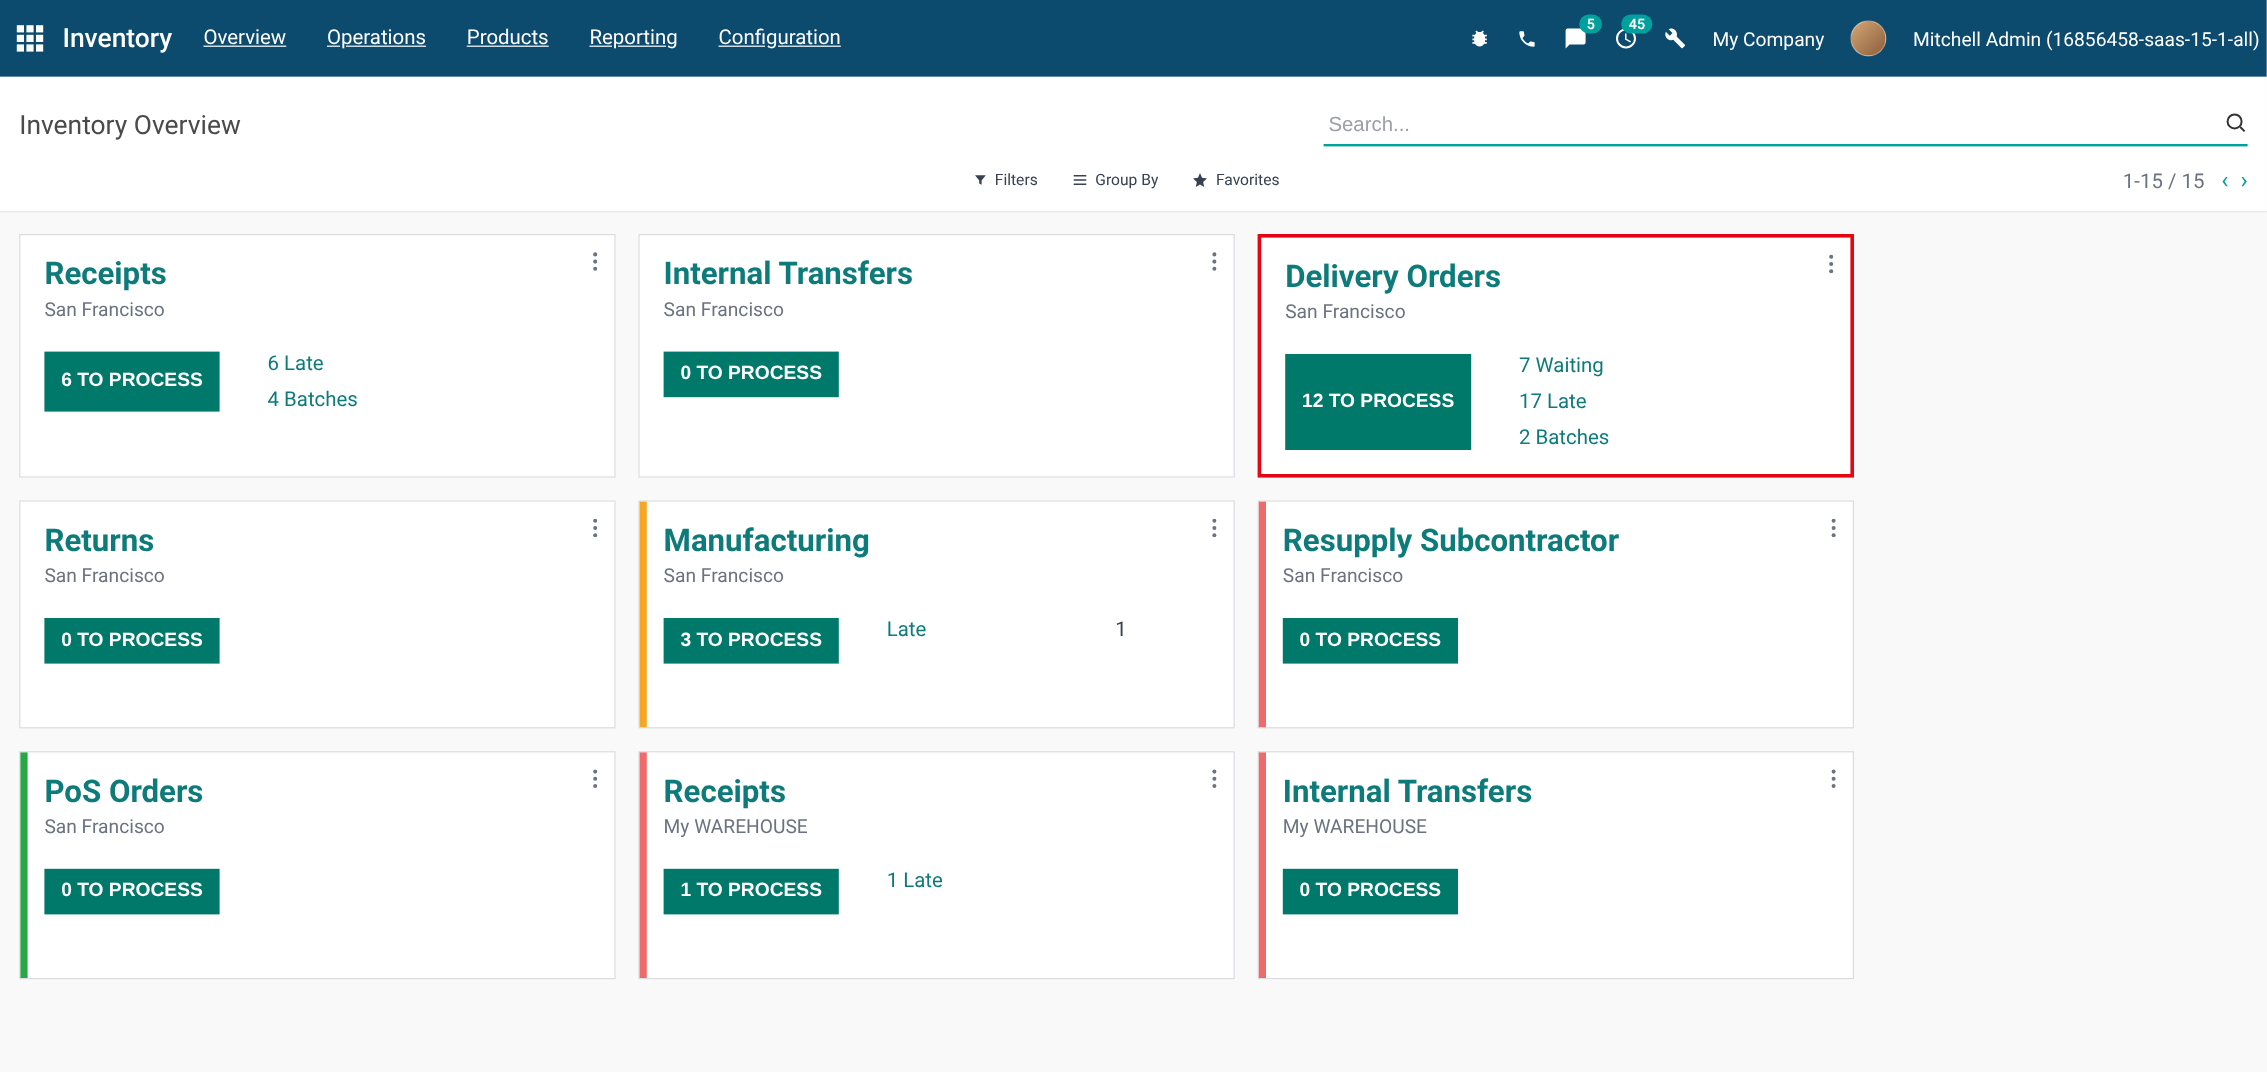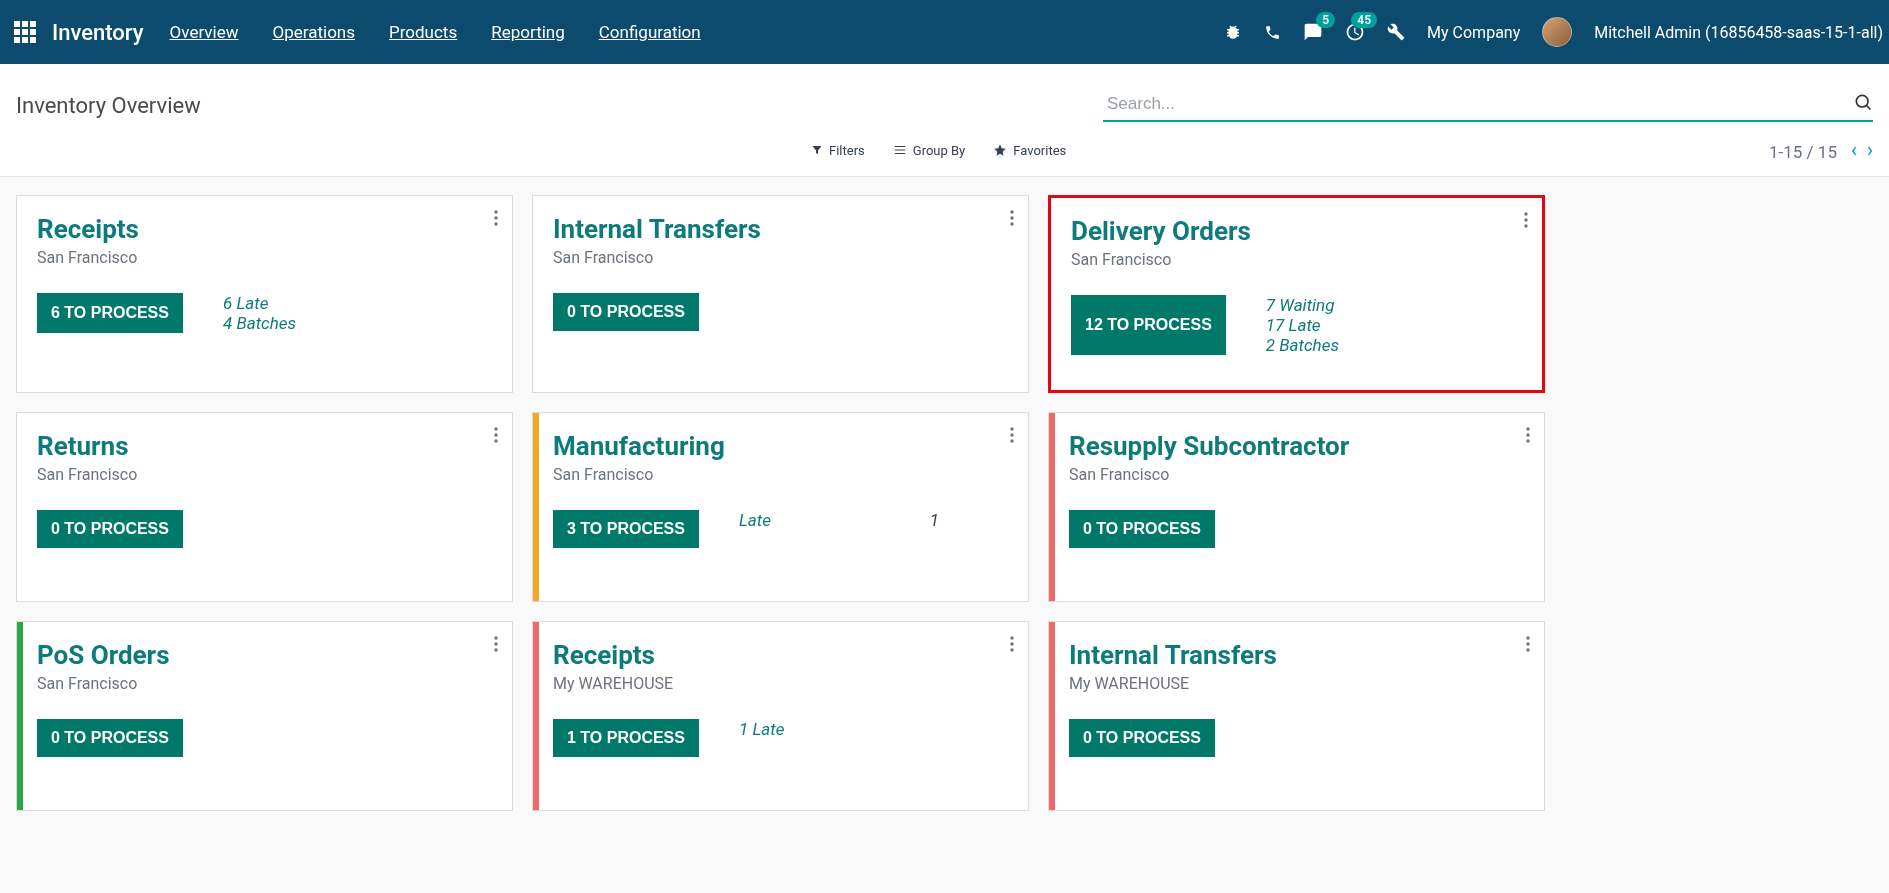--- a/index.html
+++ b/index.html
@@ -140,22 +140,21 @@
   border: none;
   padding: 10px 14px;
   font-size: 16px;
   font-weight: 700;
   cursor: pointer;
   white-space: nowrap;
 }
 .card-links {
   display: flex;
   flex-direction: column;
-  gap: 0;
-  font-style: italic;
+  gap: 10px;
 }
 .card-links a { color: #0e7b7b; font-size: 17px; text-decoration: none; cursor: pointer; }
 .card-links .row-split { display: flex; justify-content: space-between; width: 200px; }
 .card-links .row-split span { font-size: 17px; color: #374151; }
 svg { display: block; }
 </style>
 </head>
 <body>
 
 <div class="topbar">

